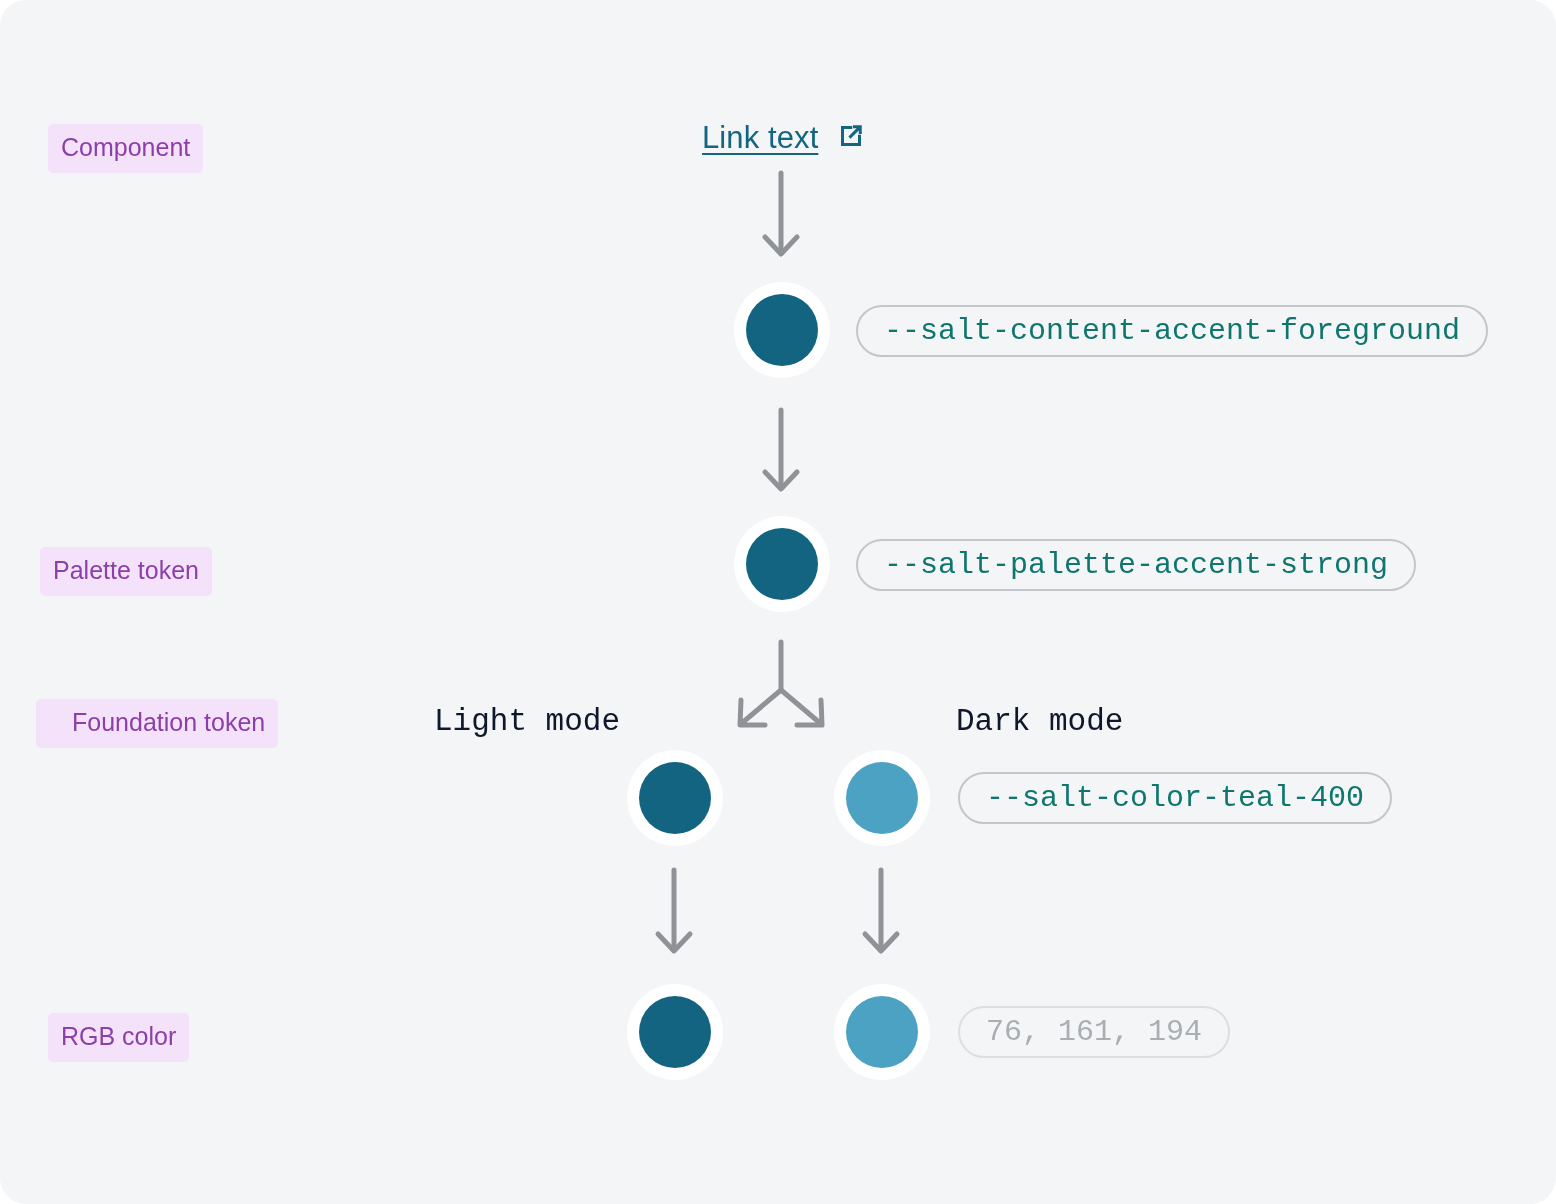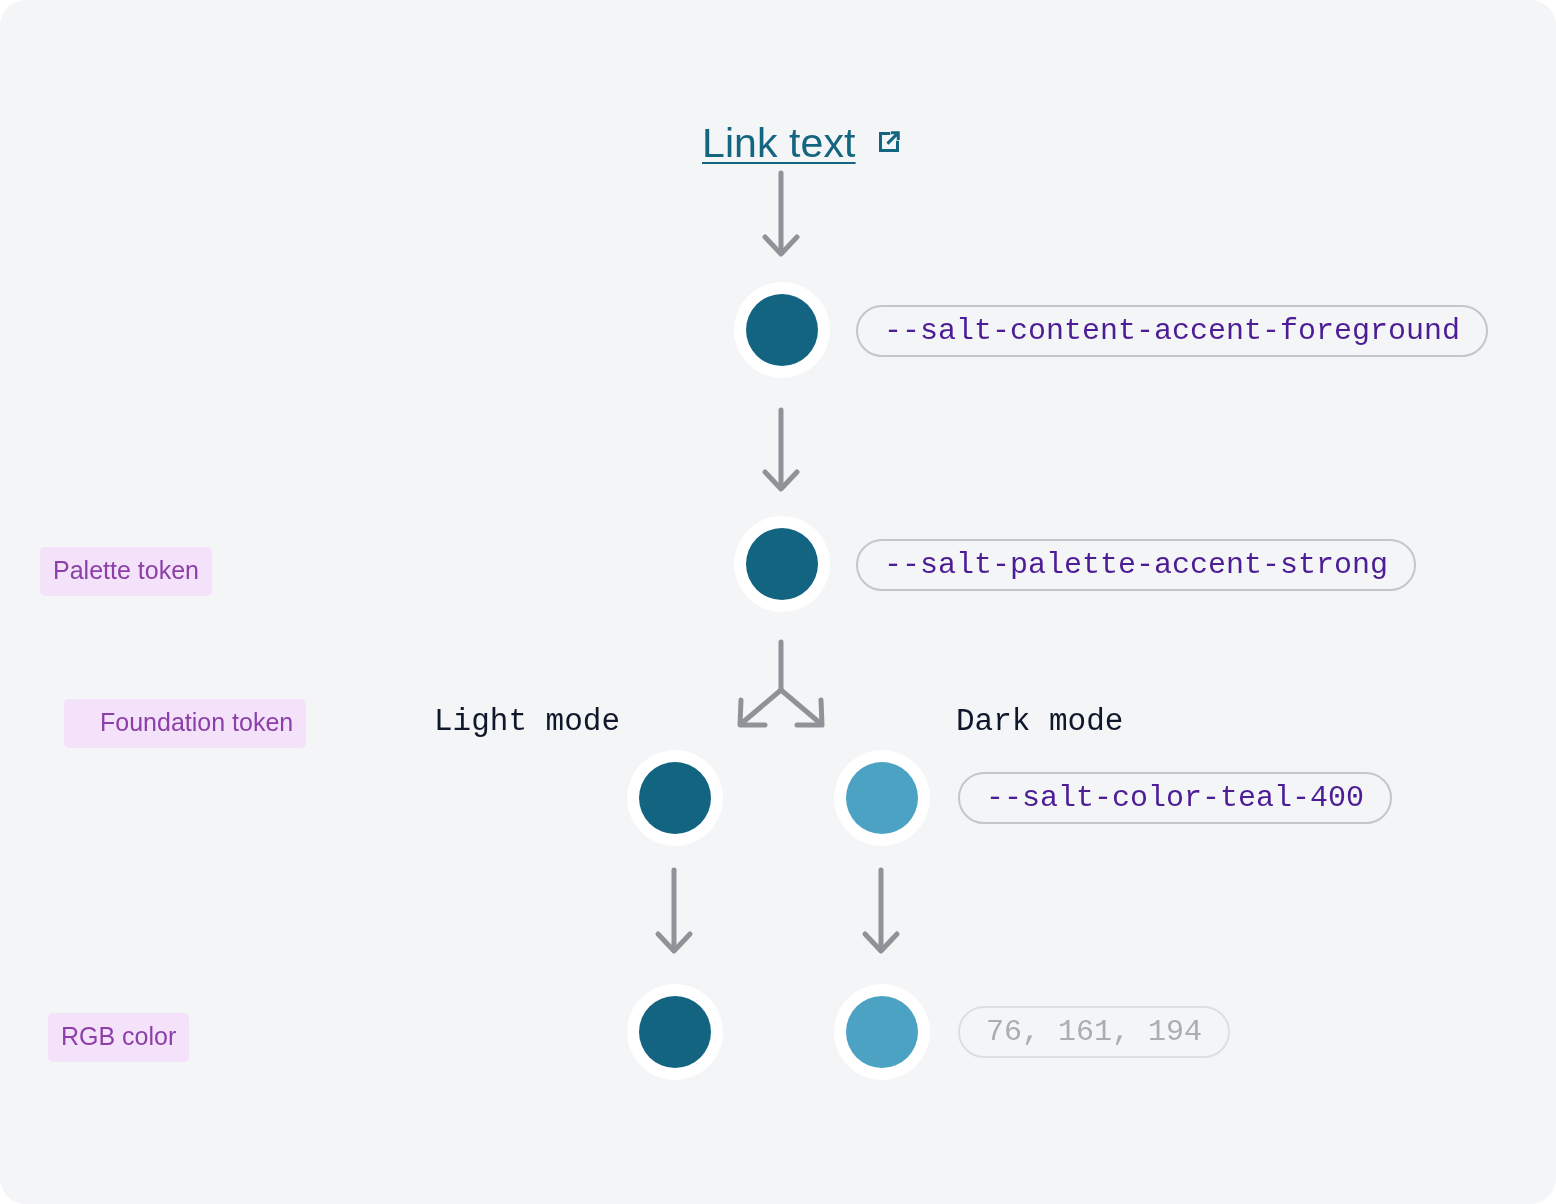--- a/index.html
+++ b/index.html
@@ -39,42 +39,42 @@
 
   
   .link-row {
     position: absolute;
     display: flex;
     align-items: center;
     gap: 18px;
   }
   .link-text {
     font-family: "Liberation Sans", sans-serif;
-    font-size: 41px;
+    font-size: 31px;
     color: #14657f;
     text-decoration: underline;
     text-underline-offset: 5px;
     text-decoration-thickness: 2px;
     letter-spacing: 0.1px;
   }
   .ext-icon { display: block; }
 
   
   .pill {
     position: absolute;
     display: flex;
     align-items: center;
     justify-content: center;
     box-sizing: border-box;
     border: 2px solid #c3c6ca;
     border-radius: 999px;
     background: transparent;
     font-family: "Liberation Mono", monospace;
     font-size: 30px;
-    color: #4c1d95;
+    color: #0f766e;
     white-space: nowrap;
     height: 52px;
     padding: 0 26px;
     letter-spacing: 0px;
   }
   .pill.muted {
     border-color: #dcdfe2;
     color: #a9aeb3;
   }
 
@@ -113,25 +113,26 @@
     width: 1556px;
     height: 1204px;
     pointer-events: none;
   }
 </style>
 </head>
 <body>
 
 <div id="canvas">
 
+  <div class="stage-chip" style="left:48px; top:124px;">Component</div>
 
 
   <div class="stage-chip" style="left:40px; top:547px;">Palette token</div>
 
-  <div class="stage-chip" style="left:64px; top:699px;padding-left:36px;">Foundation token</div>
+  <div class="stage-chip" style="left:36px; top:699px;padding-left:36px;">Foundation token</div>
 
   <div class="stage-chip" style="left:48px; top:1013px;">RGB color</div>
 
   <div class="link-row" style="left:702px; top:120px;">
     <span class="link-text">Link text</span>
     <span class="ext-icon">
       <svg width="30" height="30" viewBox="0 0 24 24" fill="none" aria-hidden="true">
         <path d="M4 4 H13 V6.4 H6.4 V17.6 H17.6 V11 H20 V20 H4 Z" fill="#14657f"></path>
         <path d="M13.6 3.4 H20.6 V10.4 H18.2 V7.5 L11.6 14.1 L9.9 12.4 L16.5 5.8 H13.6 Z" fill="#14657f"></path>
       </svg>

